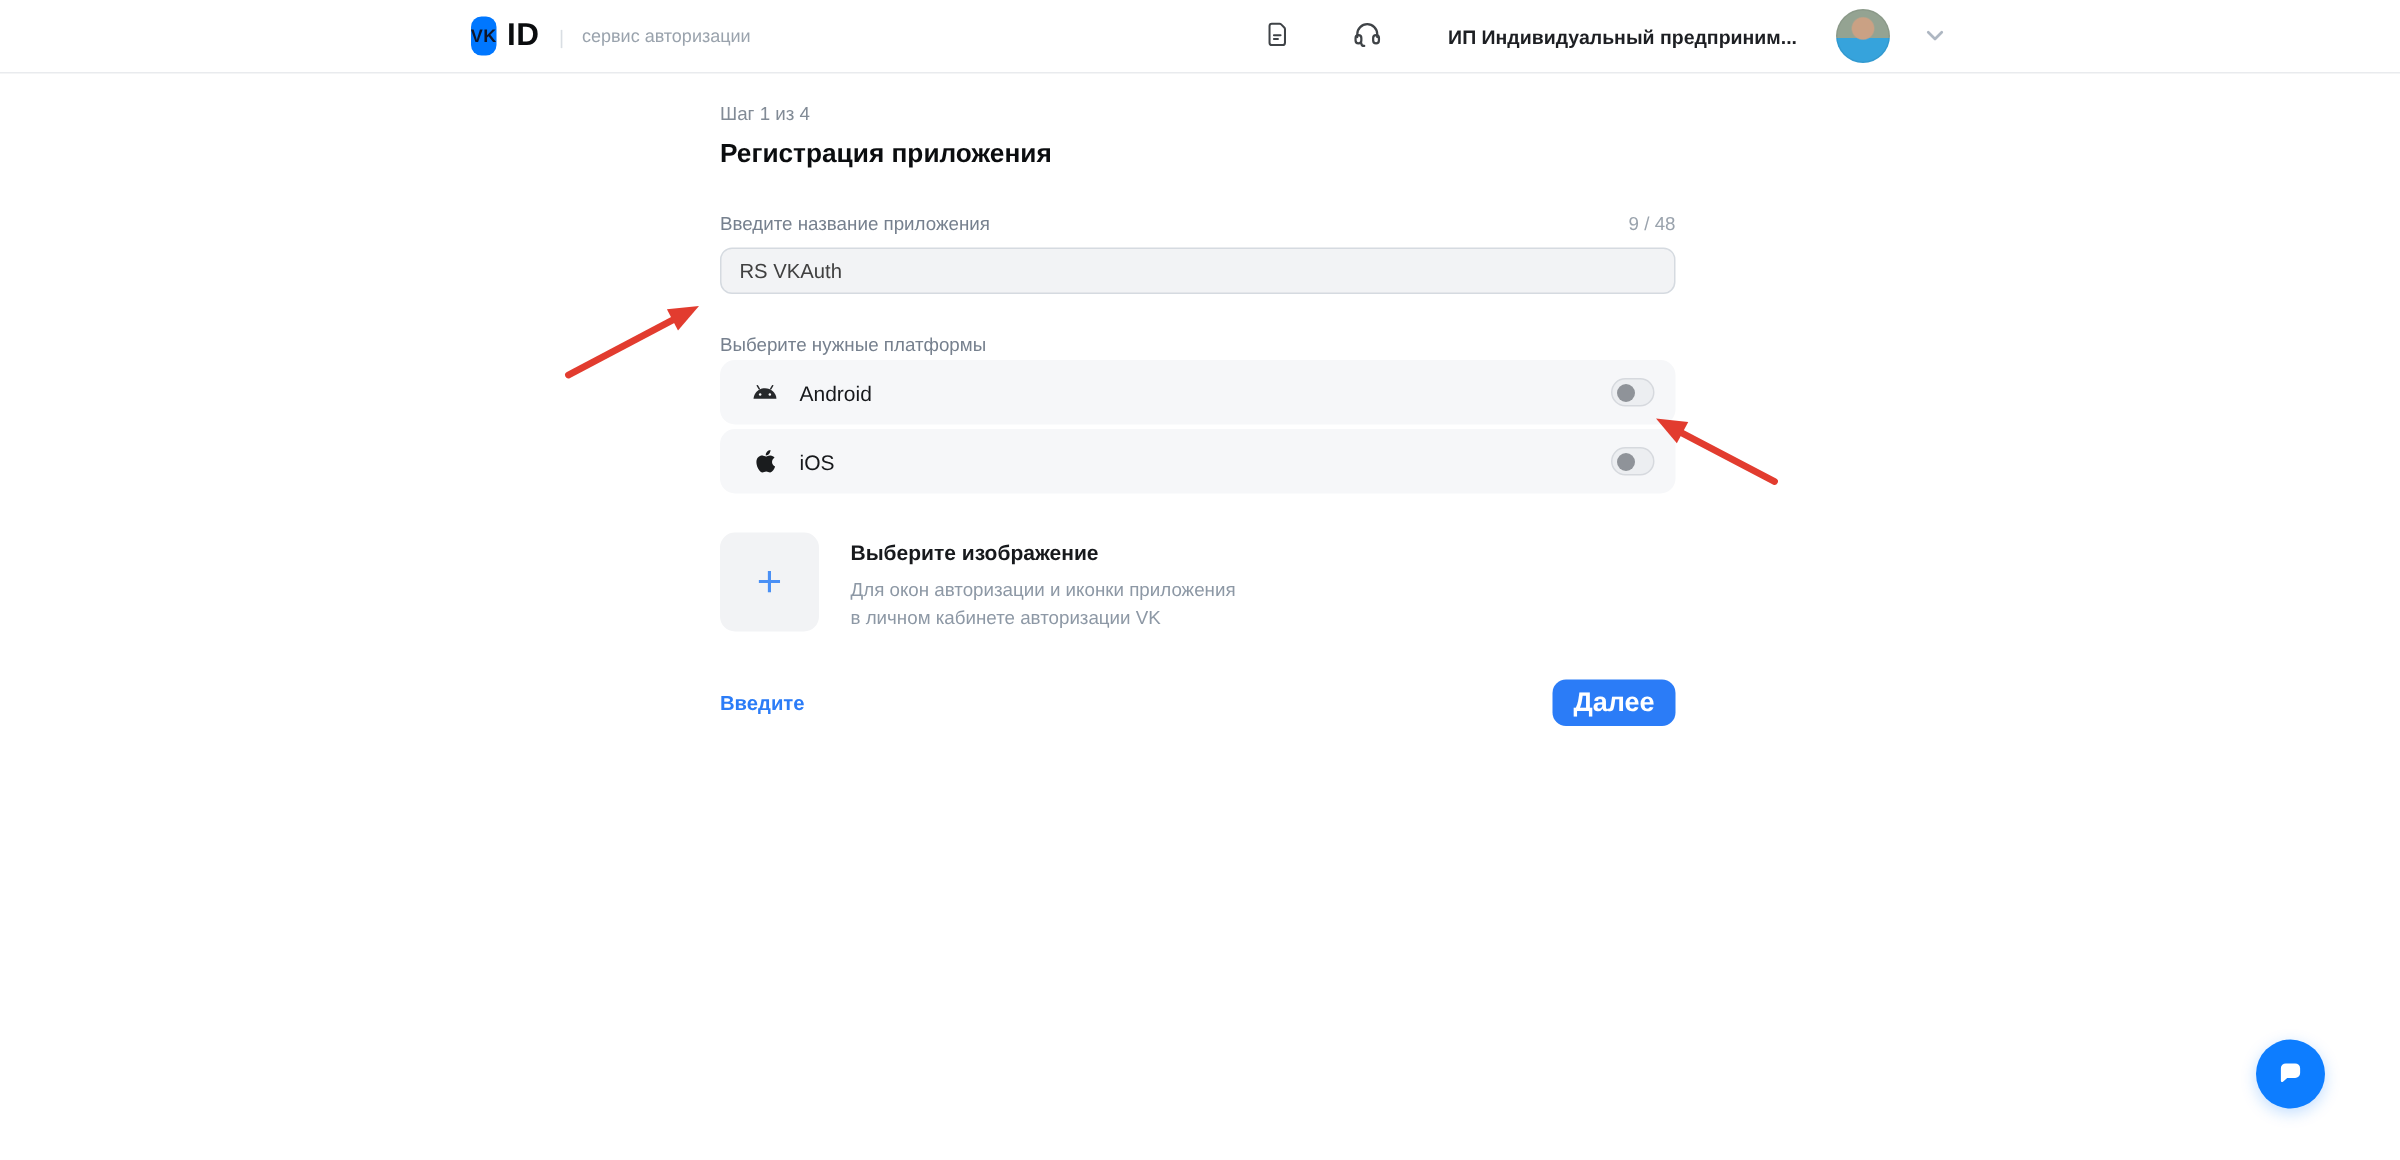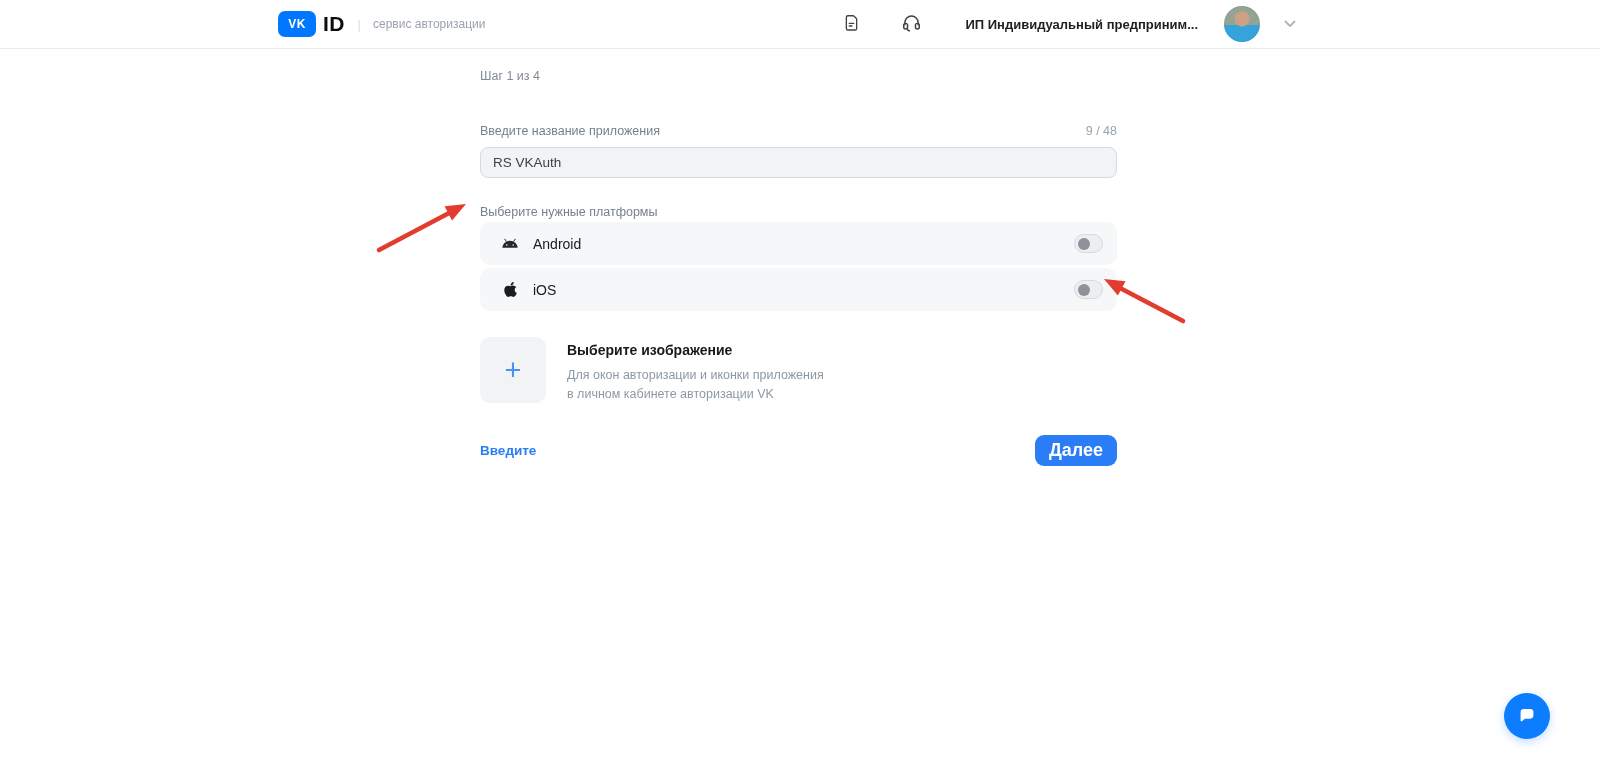--- a/index.html
+++ b/index.html
@@ -10,40 +10,40 @@
   html,body{margin:0;padding:0;}
   body{
     width:1600px;height:773px;position:relative;overflow:hidden;
     background:#ffffff;font-family:"Liberation Sans", sans-serif;
     -webkit-font-smoothing:antialiased;
   }
   
   .header{position:absolute;top:0;left:0;right:0;height:49px;background:#fff;border-bottom:1px solid #e9ebee;}
   .header-inner{position:absolute;left:278px;right:304px;top:0;height:48px;display:flex;align-items:center;justify-content:space-between;}
   .logo{display:flex;align-items:center;}
-  .vk-badge{width:38px;height:26px;border-radius:7px;background:var(--accent);color:#ffffff;
-    font-size:12px;font-weight:bold;display:flex;align-items:center;justify-content:center;letter-spacing:.3px;}
+  .vk-badge{width:17px;height:26px;border-radius:7px;background:var(--accent);color:#0f172a;
+    font-size:12px;font-weight:bold;display:flex;align-items:center;justify-content:center;letter-spacing:.3px;margin-left:36px;}
   .logo-id{font-size:21px;font-weight:bold;color:#0a0c0e;margin-left:7px;letter-spacing:.3px;}
   .logo-divider{color:#d9dee3;font-size:13px;margin:0 12px 0 13px;}
   .logo-subtitle{font-size:12px;color:#9aa3ad;}
   .header-right{display:flex;align-items:center;gap:14px;}
   .icon-btn{width:24px;height:24px;display:flex;align-items:center;justify-content:center;cursor:pointer;background:none;border:none;padding:0;}
   .icon-btn + .icon-btn{margin-left:22px;}
   .user-name{font-size:13px;font-weight:bold;color:#1d1f23;margin-left:28px;white-space:nowrap;}
   .avatar{width:36px;height:36px;border-radius:50%;margin-left:12px;position:relative;overflow:hidden;
     background:
       radial-gradient(circle at 50% 36%, #caa184 0 7px, rgba(0,0,0,0) 8px),
       linear-gradient(180deg,#94a392 0 54%, #36a3dc 54% 100%);
     box-shadow:inset 0 0 0 1px rgba(0,0,0,.06);}
   .chevron{margin-left:10px;display:flex;align-items:center;}
   
   .content{position:absolute;left:480px;top:69px;width:637px;}
   .step{font-size:12.5px;color:#828b96;}
   .title{font-size:17.5px;font-weight:bold;color:#0b0d0f;margin-top:9px;}
-  .field-label-row{display:flex;justify-content:space-between;margin-top:41px;font-size:12.5px;color:#76808e;}
+  .field-label-row{display:flex;justify-content:space-between;margin-top:29px;font-size:12.5px;color:#76808e;}
   .counter{color:#9aa3ad;}
   .text-input{width:100%;height:31px;margin-top:9px;background:#f2f3f5;border:1px solid #d5dae0;border-radius:8px;
     padding:0 12px;font-size:13.5px;color:#404040;font-family:"Liberation Sans", sans-serif;outline:none;}
   .platforms-label{margin-top:27px;font-size:12.5px;color:#76808e;}
   .platform-row{height:43px;background:#f6f7f9;border-radius:10px;margin-top:3px;display:flex;align-items:center;padding:0 14px 0 21px;}
   .platform-row:first-of-type{margin-top:10px;}
   .platform-icon{width:18px;height:18px;margin-right:14px;display:flex;align-items:center;justify-content:center;}
   .platform-name{font-size:14px;color:#17191c;flex:1;}
   .toggle{width:29px;height:19px;border-radius:10px;position:relative;cursor:pointer;background:#eceef1;border:1px solid #d6d9de;}
   .toggle .knob{position:absolute;top:2.5px;left:3px;width:12px;height:12px;border-radius:50%;background:#8f9399;}
@@ -100,20 +100,21 @@
         <svg width="12" height="8" viewBox="0 0 12 8" fill="none" stroke="#aeb7c2" stroke-width="1.8" stroke-linecap="round" stroke-linejoin="round">
           <polyline points="1.5,1.5 6,6 10.5,1.5"></polyline>
         </svg>
       </span>
     </div>
   </div>
 </div>
 
 <div class="content">
   <div class="step">Шаг 1 из 4</div>
+  <div class="title">Регистрация приложения</div>
 
   <div class="field-label-row">
     <span>Введите название приложения</span>
     <span class="counter">9 / 48</span>
   </div>
   <input class="text-input" type="text" value="RS VKAuth" style="">
 
   <div class="platforms-label">Выберите нужные платформы</div>
 
 

